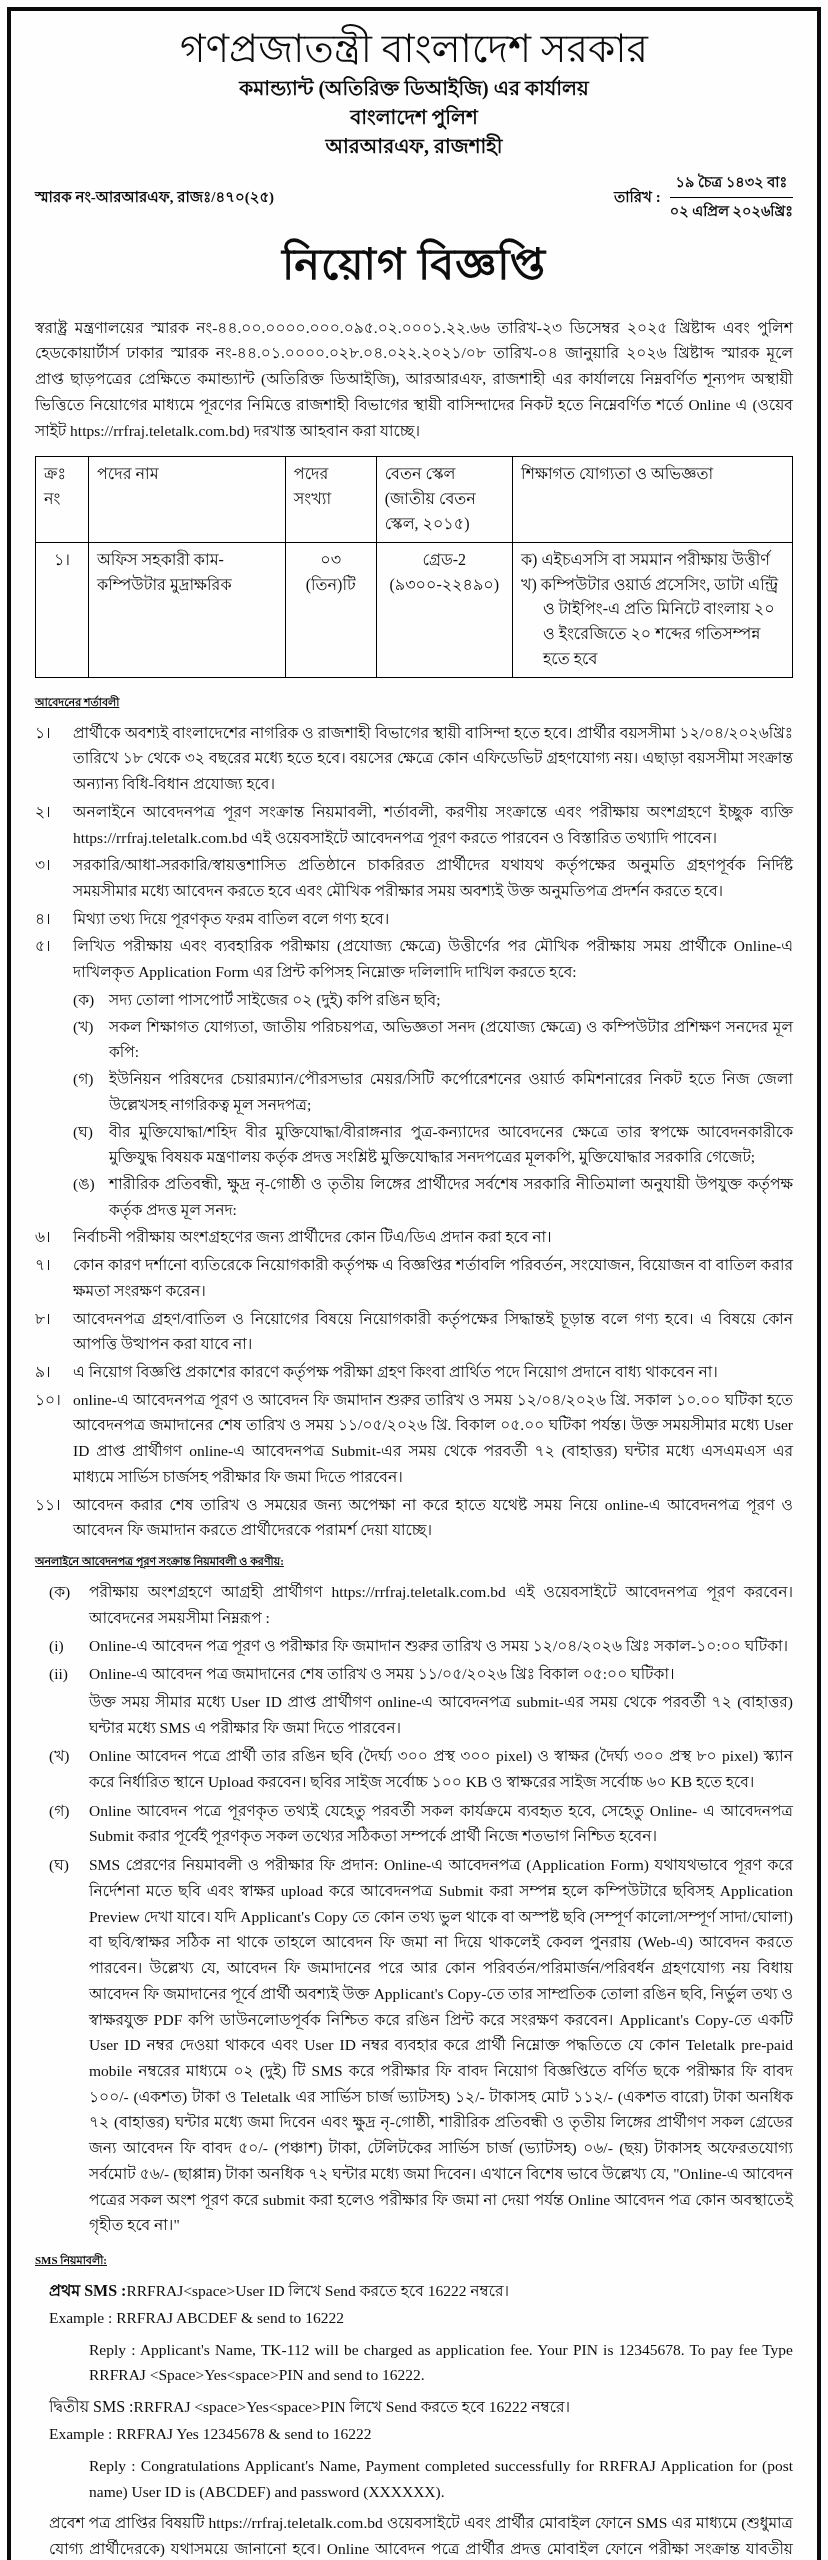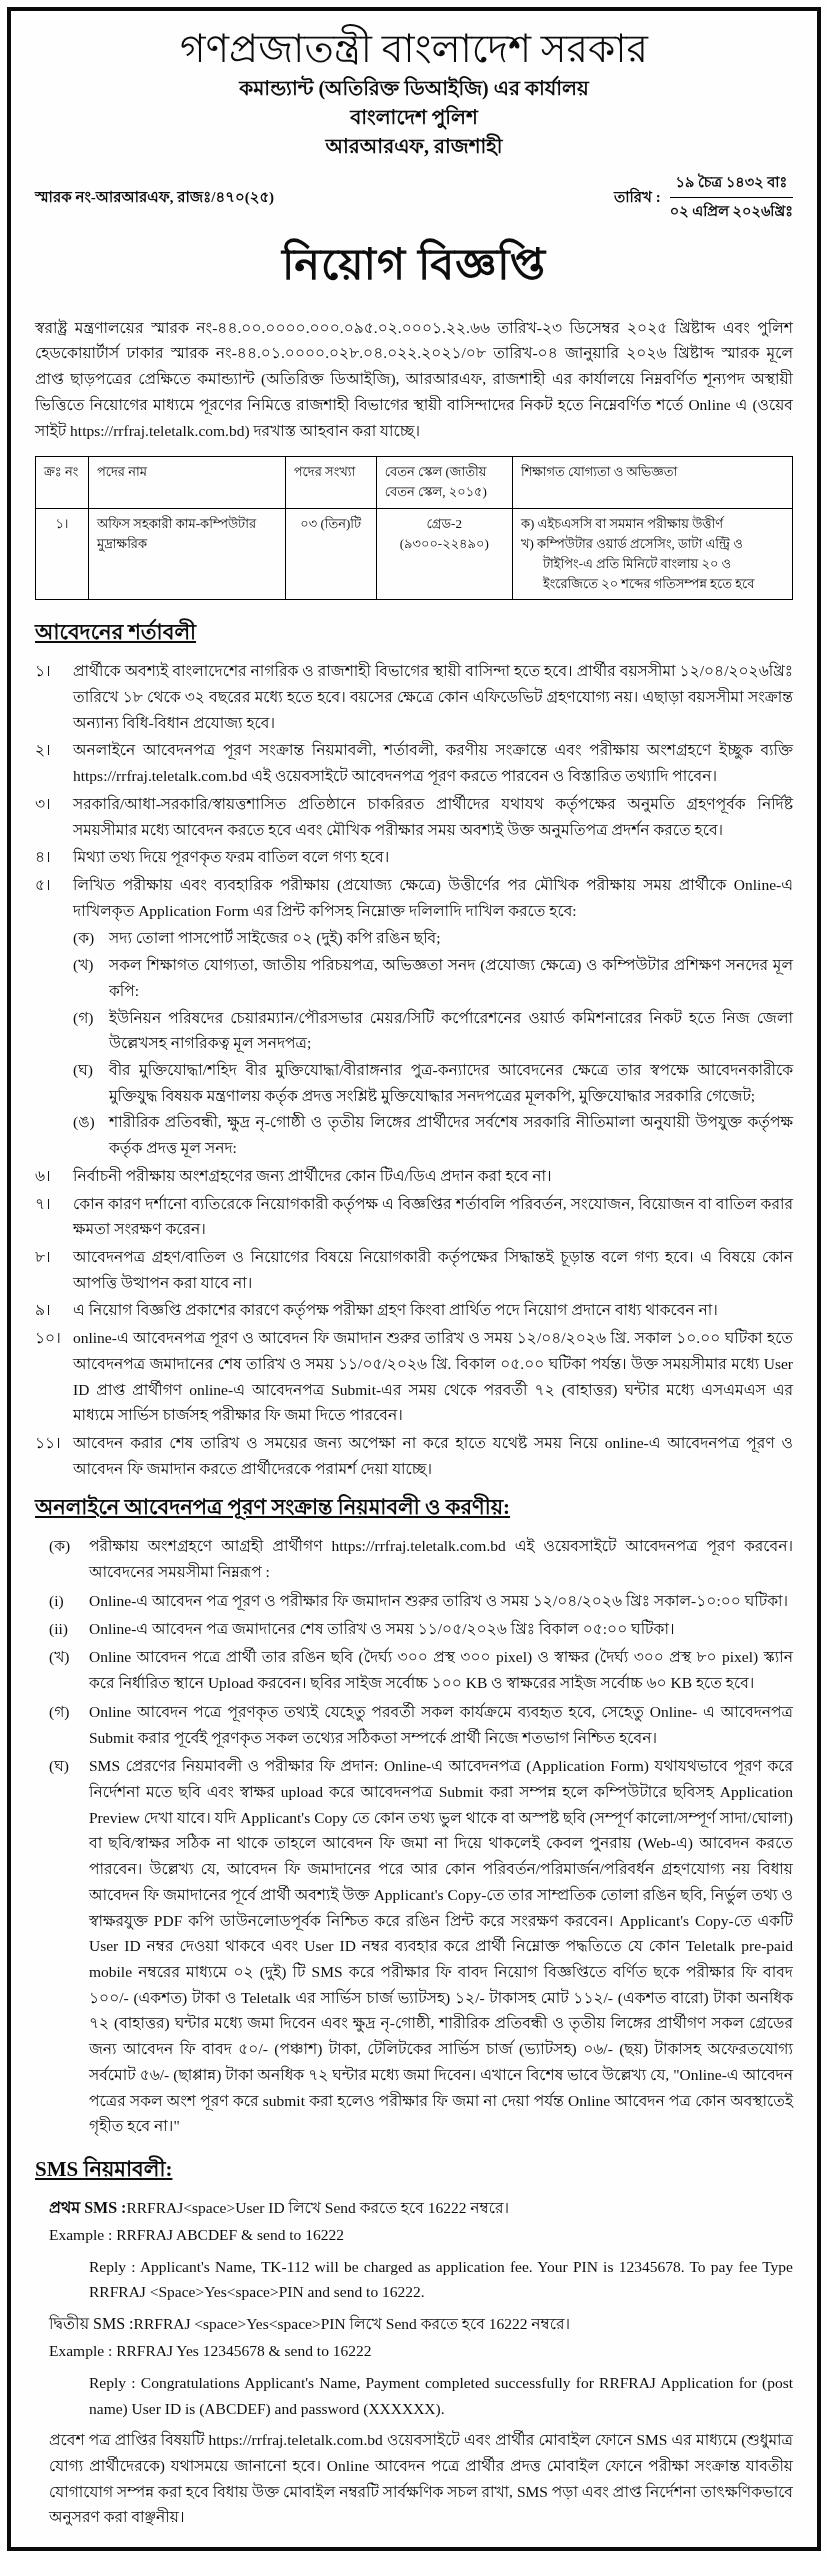--- a/index.html
+++ b/index.html
@@ -9,25 +9,25 @@
   .center{text-align:center;}
   .govt-title{font-size:39px;font-weight:normal;line-height:1.25;}
   .org-line{font-size:20px;font-weight:bold;line-height:1.45;}
   .memo-row{display:flex;justify-content:space-between;align-items:center;margin-top:10px;font-size:15px;font-weight:bold;}
   .date-wrap{display:flex;align-items:center;gap:9px;}
   .date-stack{display:inline-block;text-align:center;font-size:14.5px;}
   .date-top{display:block;border-bottom:1.6px solid #000;padding:0 5px 2px;}
   .date-bottom{display:block;padding-top:2px;}
   .notice-title{font-size:43px;font-weight:bold;text-align:center;margin:8px 0 12px;letter-spacing:1px;}
   .para{font-size:15.5px;line-height:1.66;text-align:justify;}
-  table.posts{width:100%;border-collapse:collapse;margin:13px 0 16px;font-size:13px;}
+  table.posts{width:100%;border-collapse:collapse;margin:13px 0 16px;font-size:16px;}
   table.posts th, table.posts td{border:1.6px solid #000;padding:5px 8px;vertical-align:top;line-height:1.55;}
   table.posts th{font-weight:normal;text-align:left;}
   .c{text-align:center;}
-  .sec-head{font-size:21px;font-weight:bold;text-decoration:underline;margin:10px 0 7px;}
+  .sec-head{font-size:11px;font-weight:bold;text-decoration:underline;margin:10px 0 7px;}
   .num-item{display:flex;margin:2px 0;}
   .num{flex:0 0 38px;font-size:15.5px;line-height:1.66;}
   .itxt{flex:1;font-size:15.5px;line-height:1.66;text-align:justify;}
   .sub-item{display:flex;margin:1px 0 1px 38px;}
   .sub-label{flex:0 0 36px;font-size:15.5px;line-height:1.66;}
   .let-item{display:flex;margin:3px 0 3px 14px;}
   .let-label{flex:0 0 40px;font-size:15.5px;line-height:1.66;}
   .rom-item{display:flex;margin:2px 0 2px 14px;}
   .rom-label{flex:0 0 40px;font-size:15.5px;line-height:1.66;}
   .note-block{margin-left:54px;}
@@ -162,20 +162,21 @@
         <span class="itxt">পরীক্ষায় অংশগ্রহণে আগ্রহী প্রার্থীগণ https://rrfraj.teletalk.com.bd এই ওয়েবসাইটে আবেদনপত্র পূরণ করবেন। আবেদনের সময়সীমা নিম্নরূপ :</span>
       </div>
     <div class="rom-item">
         <span class="rom-label">(i)</span>
         <span class="itxt">Online-এ আবেদন পত্র পূরণ ও পরীক্ষার ফি জমাদান শুরুর তারিখ ও সময় ১২/০৪/২০২৬ খ্রিঃ সকাল-১০:০০ ঘটিকা।</span>
       </div>
     <div class="rom-item">
         <span class="rom-label">(ii)</span>
         <span class="itxt">Online-এ আবেদন পত্র জমাদানের শেষ তারিখ ও সময় ১১/০৫/২০২৬ খ্রিঃ বিকাল ০৫:০০ ঘটিকা।</span>
       </div>
+    <div class="para note-block">উক্ত সময় সীমার মধ্যে User ID প্রাপ্ত প্রার্থীগণ online-এ আবেদনপত্র submit-এর সময় থেকে পরবর্তী ৭২ (বাহাত্তর) ঘন্টার মধ্যে SMS এ পরীক্ষার ফি জমা দিতে পারবেন।</div>
     <div class="let-item">
         <span class="let-label">(খ)</span>
         <span class="itxt">Online আবেদন পত্রে প্রার্থী তার রঙিন ছবি (দৈর্ঘ্য ৩০০ প্রস্থ ৩০০ pixel) ও স্বাক্ষর (দৈর্ঘ্য ৩০০ প্রস্থ ৮০ pixel) স্ক্যান করে নির্ধারিত স্থানে Upload করবেন। ছবির সাইজ সর্বোচ্চ ১০০ KB ও স্বাক্ষরের সাইজ সর্বোচ্চ ৬০ KB হতে হবে।</span>
       </div>
     <div class="let-item">
         <span class="let-label">(গ)</span>
         <span class="itxt">Online আবেদন পত্রে পূরণকৃত তথ্যই যেহেতু পরবর্তী সকল কার্যক্রমে ব্যবহৃত হবে, সেহেতু Online- এ আবেদনপত্র Submit করার পূর্বেই পূরণকৃত সকল তথ্যের সঠিকতা সম্পর্কে প্রার্থী নিজে শতভাগ নিশ্চিত হবেন।</span>
       </div>
     <div class="let-item">
         <span class="let-label">(ঘ)</span>

